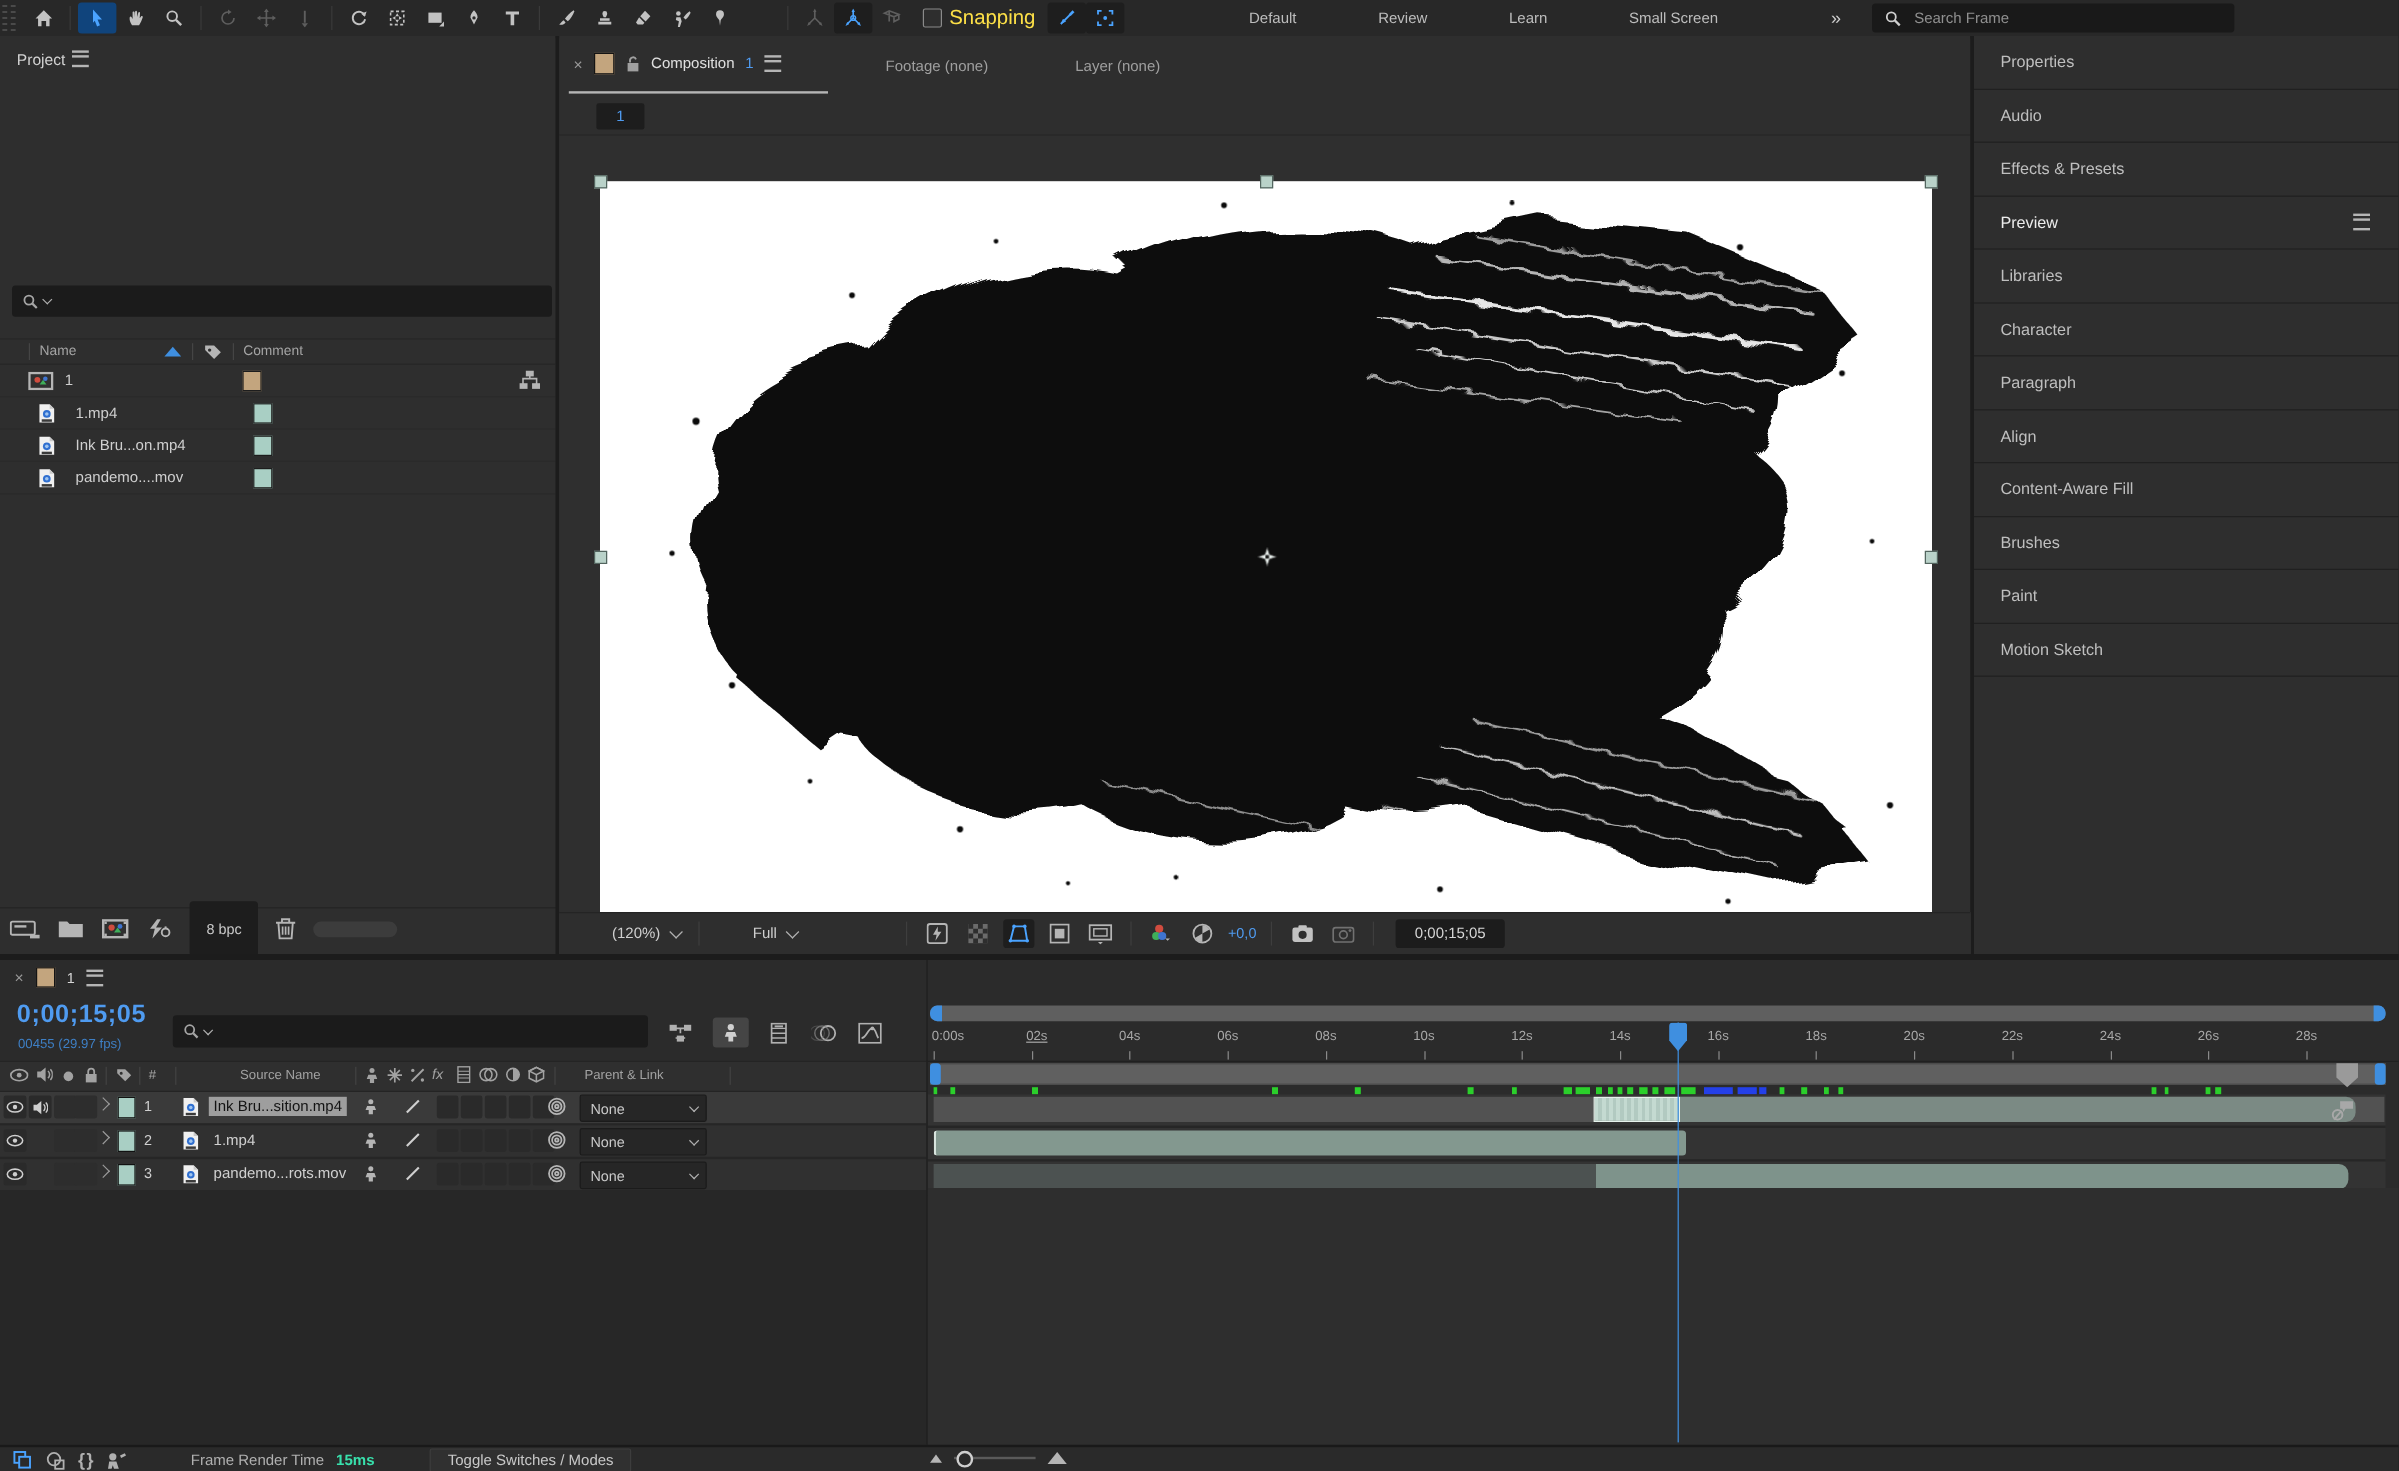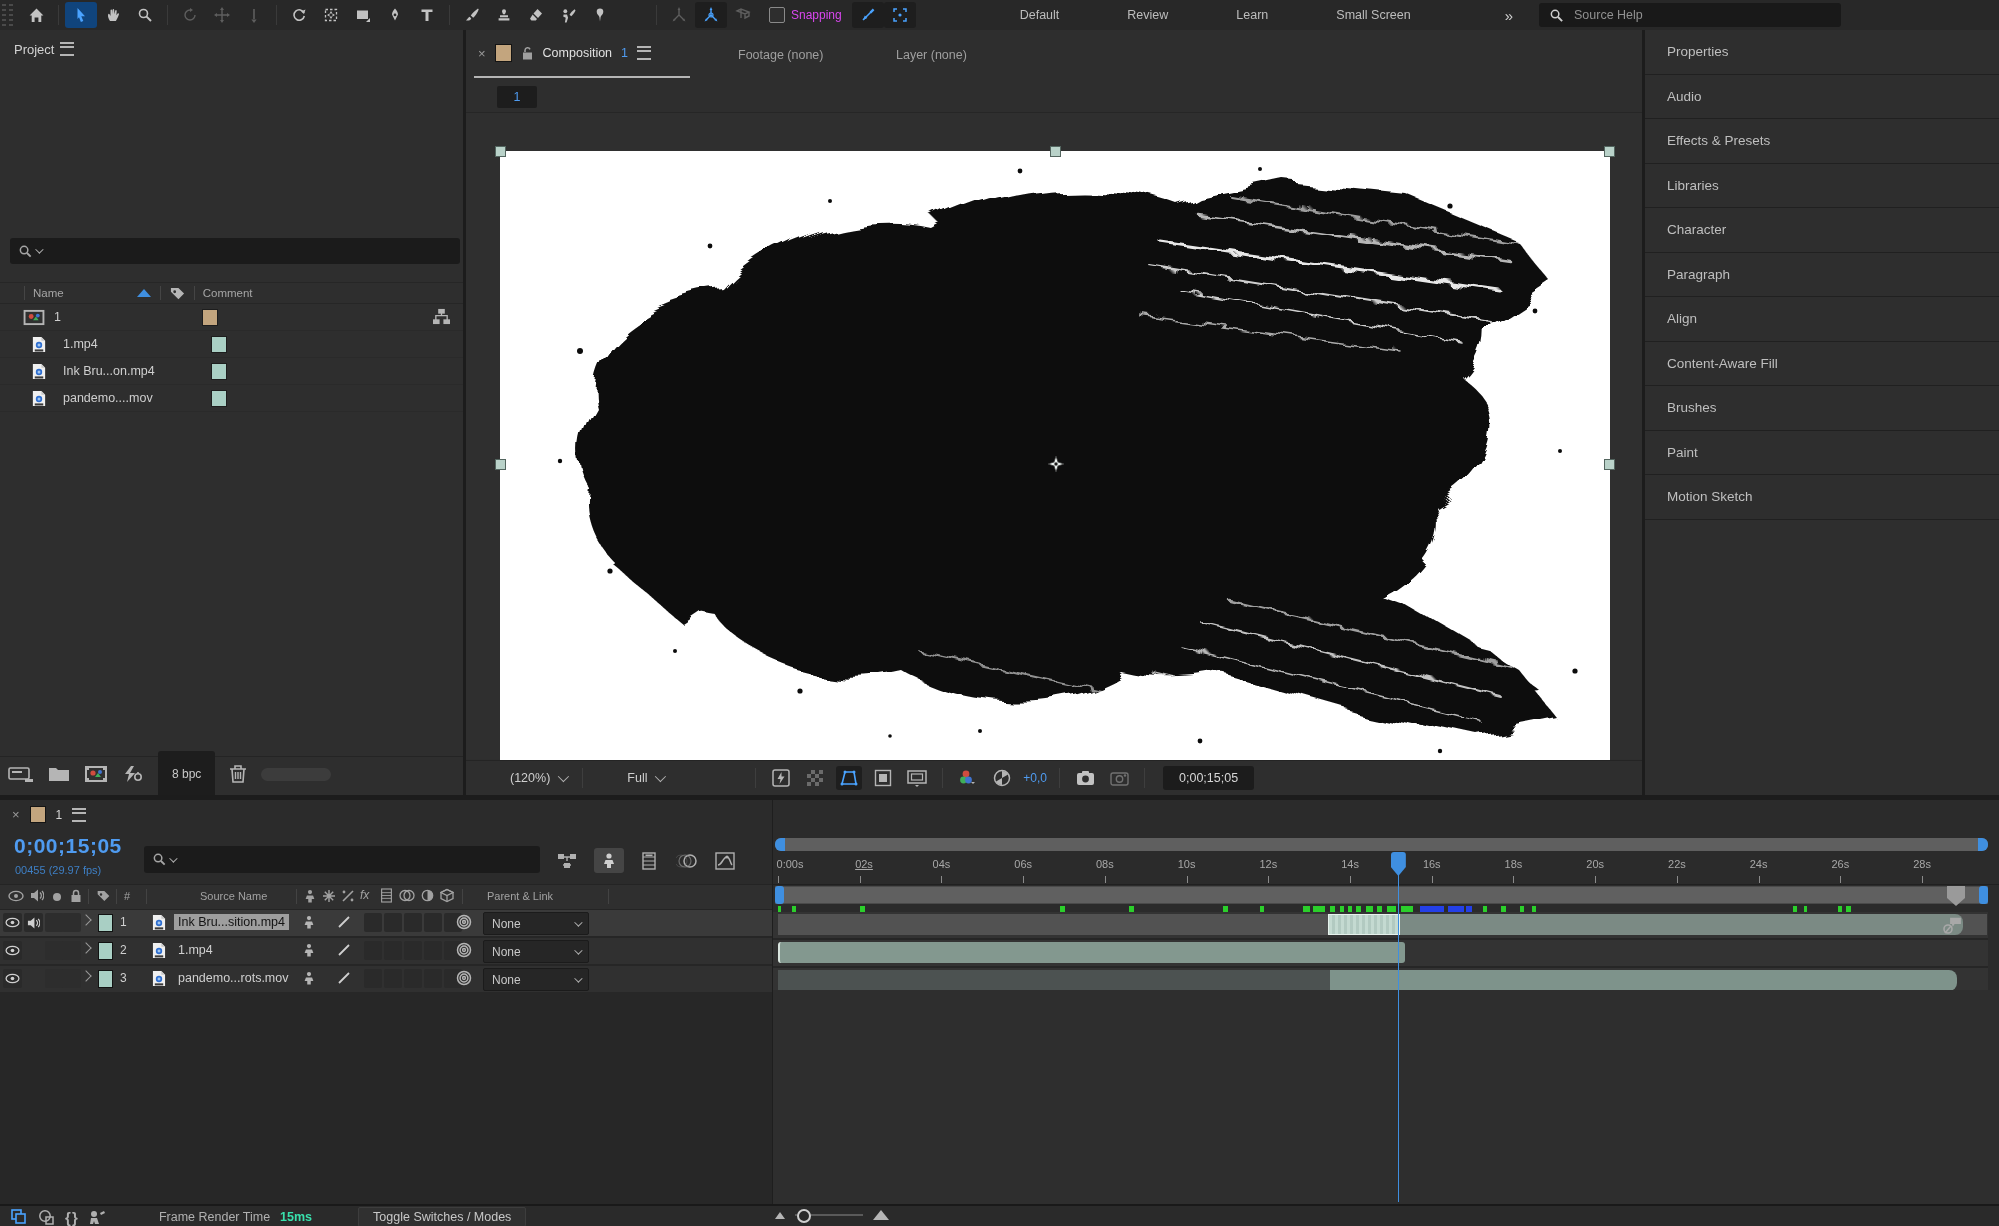--- a/index.html
+++ b/index.html
@@ -290,21 +290,21 @@
           <path fill="#4aa3ff" d="M8 0 6.6 3h2.8ZM1.6 14.6 4.8 13 3 11.4ZM14.4 14.6 13.2 11.4 11.2 13Z"></path>
         </svg>
       </span>
     <span class="tbtn">
         <svg class="ico dim" width="16" height="16" viewBox="0 0 16 16">
           <path fill="none" stroke="currentColor" stroke-width="1.4" d="M2 4l4-2 8 3-4 2zM6 2v9M14 5v4l-4 2V7"></path>
         </svg>
       </span>
     <span id="snapping-group">
       <span class="chk"></span>
-      <span style="color:#d946ef;font-size:12px;">Snapping</span>
+      <span style="color:#fde047;font-size:17px;">Snapping</span>
     </span>
     <span class="tbtn boxed">
         <svg width="16" height="16" viewBox="0 0 16 16">
           <path stroke="#4aa3ff" stroke-width="1.6" d="M3 13 11 5"></path>
           <path fill="#4aa3ff" d="M12.8 1.6 9.6 4.8l1.6 1.6 3.2-3.2z"></path>
           <path fill="#4aa3ff" d="M3 13l1.8-4.4L7.4 11Z"></path>
         </svg>
       </span>
     <span class="tbtn boxed">
         <svg width="16" height="16" viewBox="0 0 16 16">
@@ -318,21 +318,21 @@
         <span class="wsp"><span>Review</span></span>
         <span class="wsp"><span>Learn</span></span>
         <span class="wsp"><span>Small Screen</span></span>
       </nav>
     <span id="ws-overflow">»</span>
     <span id="help-search">
       <svg class="ico" width="15" height="15" viewBox="0 0 16 16">
           <circle cx="6.5" cy="6.5" r="4" fill="none" stroke="#cfcfcf" stroke-width="1.6"></circle>
           <line x1="9.6" y1="9.6" x2="14" y2="14" stroke="#cfcfcf" stroke-width="2"></line>
         </svg>
-      <span class="ph">Source Help</span>
+      <span class="ph">Search Frame</span>
     </span>
   </header>
 
   <section id="project-panel">
     <span id="project-title">Project</span>
     <span id="project-menu" class="hamburger"></span>
 
     <div id="project-search">
       <svg width="15" height="15" viewBox="0 0 16 16">
           <circle cx="6.5" cy="6.5" r="4" fill="none" stroke="#a5a5a5" stroke-width="1.6"></circle>
@@ -633,20 +633,24 @@
     <span>Properties</span>
 
   </div>
       <div class="rp-row">
     <span>Audio</span>
 
   </div>
       <div class="rp-row">
     <span>Effects &amp; Presets</span>
 
+  </div>
+      <div class="rp-row active">
+    <span>Preview</span>
+    <span class="hamburger rp-menu" style="display: inline-block;"></span>
   </div>
       <div class="rp-row">
     <span>Libraries</span>
 
   </div>
       <div class="rp-row">
     <span>Character</span>
 
   </div>
       <div class="rp-row">

